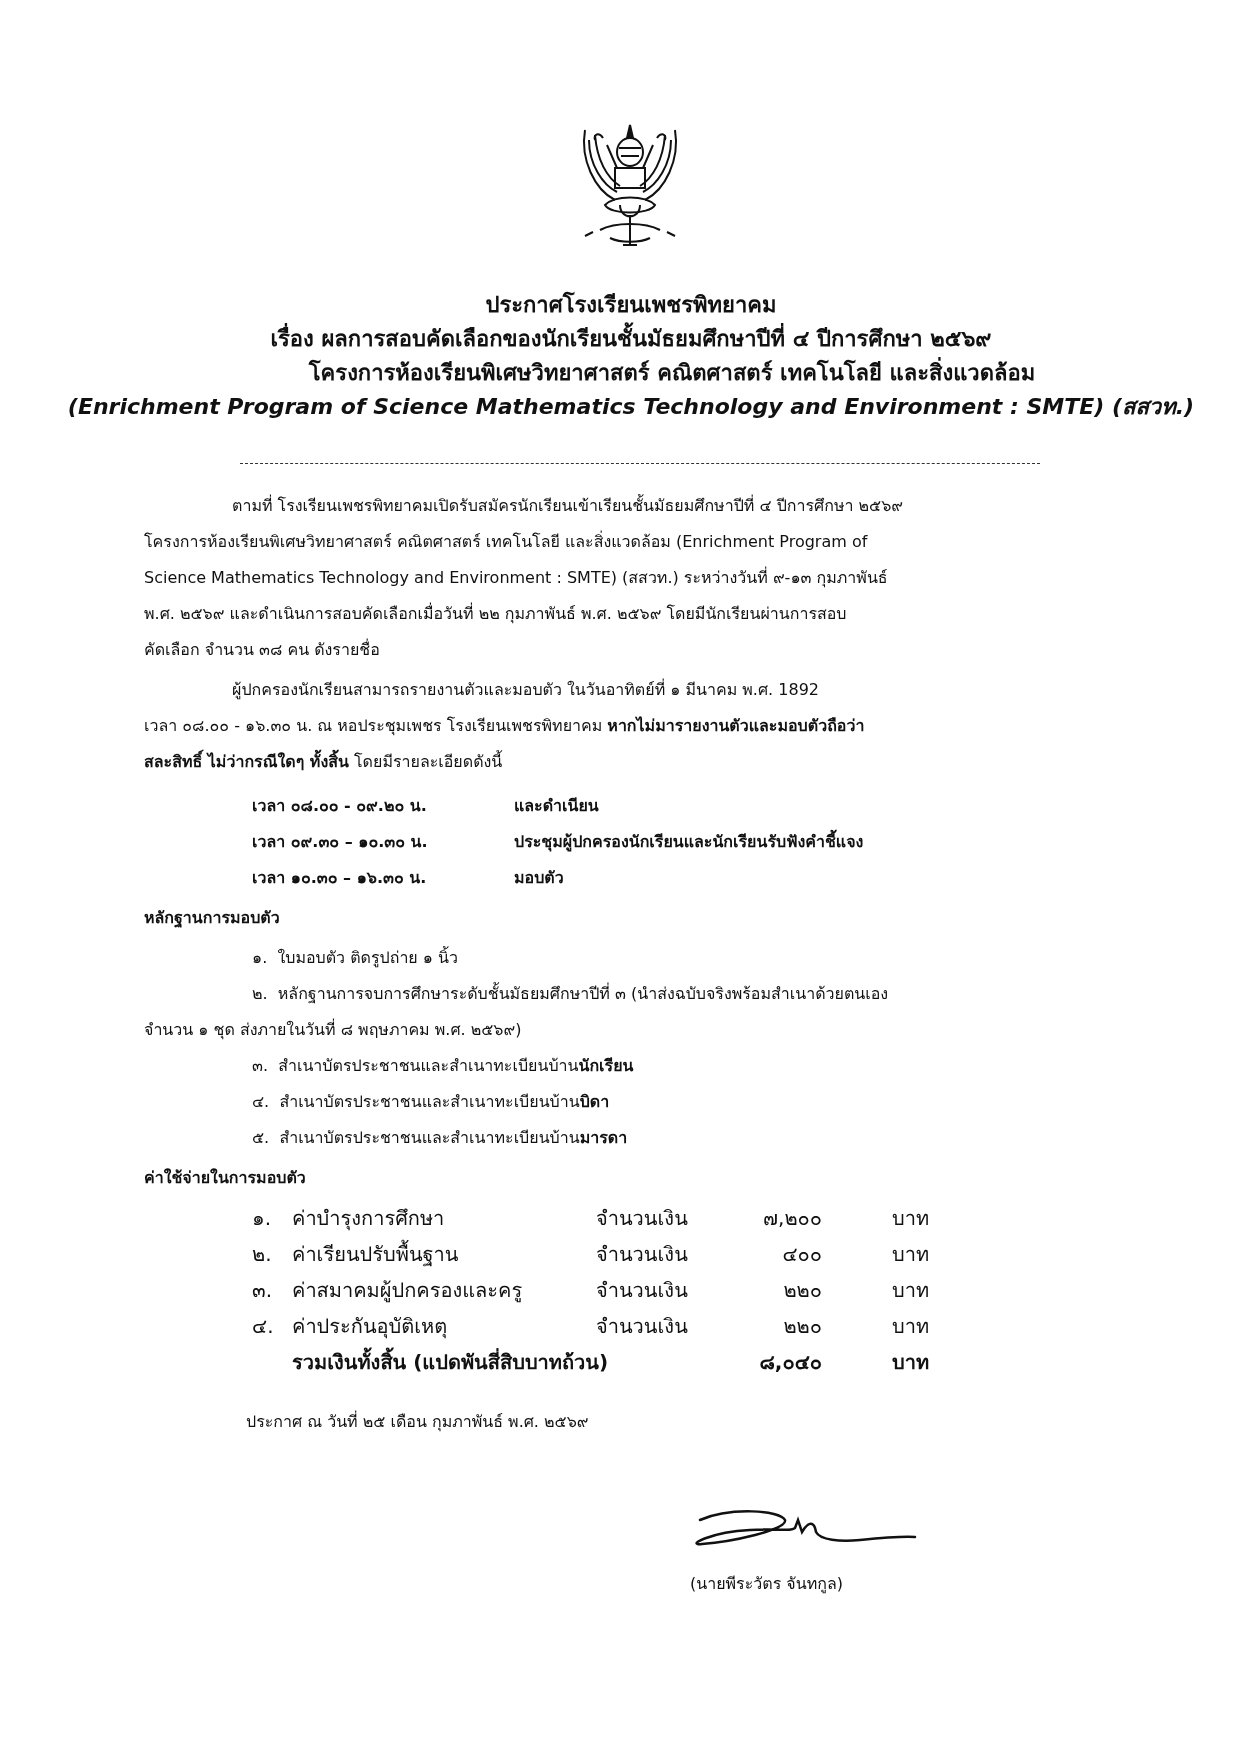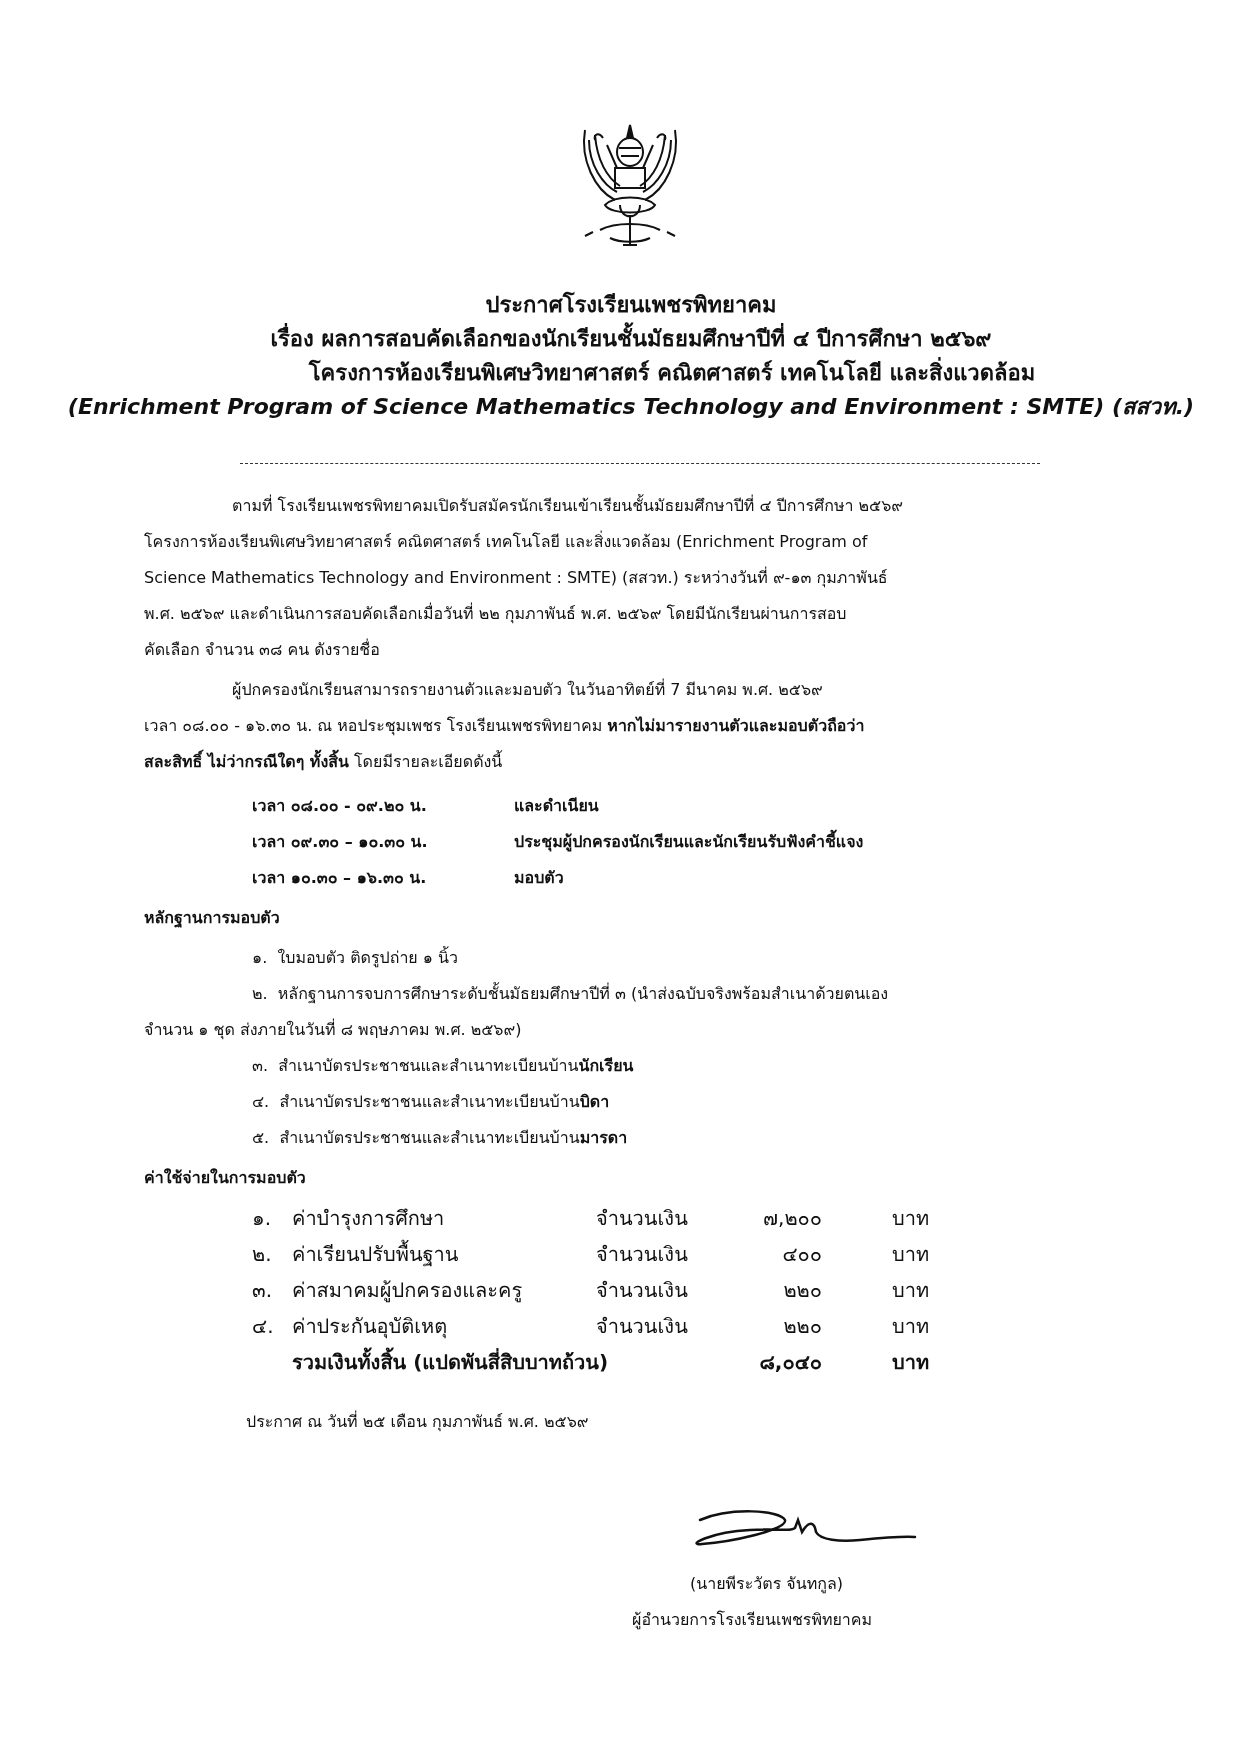--- a/index.html
+++ b/index.html
@@ -51,21 +51,21 @@
   <div class="center-line" style="top:391px;font-style:italic;">(Enrichment Program of Science Mathematics Technology and Environment : SMTE) (สสวท.)</div>
 
   <div class="dash"></div>
 
   <div class="p" style="left:232px; top:488px;">ตามที่ โรงเรียนเพชรพิทยาคมเปิดรับสมัครนักเรียนเข้าเรียนชั้นมัธยมศึกษาปีที่ ๔ ปีการศึกษา ๒๕๖๙</div>
   <div class="p" style="left:144px; top:524px;">โครงการห้องเรียนพิเศษวิทยาศาสตร์ คณิตศาสตร์ เทคโนโลยี และสิ่งแวดล้อม (Enrichment Program of</div>
   <div class="p" style="left:144px; top:560px;">Science Mathematics Technology and Environment : SMTE) (สสวท.) ระหว่างวันที่ ๙-๑๓ กุมภาพันธ์</div>
   <div class="p" style="left:144px; top:596px;">พ.ศ. ๒๕๖๙ และดำเนินการสอบคัดเลือกเมื่อวันที่ ๒๒ กุมภาพันธ์ พ.ศ. ๒๕๖๙ โดยมีนักเรียนผ่านการสอบ</div>
   <div class="p" style="left:144px; top:632px;">คัดเลือก จำนวน ๓๘ คน ดังรายชื่อ</div>
 
-  <div class="p" style="left:232px; top:672px;">ผู้ปกครองนักเรียนสามารถรายงานตัวและมอบตัว ในวันอาทิตย์ที่ 7 มีนาคม พ.ศ. ๒๕๖๙</div>
+  <div class="p" style="left:232px; top:672px;">ผู้ปกครองนักเรียนสามารถรายงานตัวและมอบตัว ในวันอาทิตย์ที่ ๑ มีนาคม พ.ศ. 1892</div>
   <div class="p" style="left:144px; top:708px;">
     <span>เวลา ๐๘.๐๐ - ๑๖.๓๐ น. ณ หอประชุมเพชร โรงเรียนเพชรพิทยาคม </span><span class="b">หากไม่มารายงานตัวและมอบตัวถือว่า</span>
   </div>
   <div class="p" style="left:144px; top:744px;">
     <span class="b">สละสิทธิ์ ไม่ว่ากรณีใดๆ ทั้งสิ้น</span><span> โดยมีรายละเอียดดังนี้</span>
   </div>
 
   <div class="p" style="left:252px; top:788px;">
     <span class="sched-time">เวลา ๐๘.๐๐ - ๐๙.๒๐ น.</span><span class="sched-act">และดำเนียน</span>
   </div>
@@ -130,14 +130,13 @@
     <span class="c-unit">บาท</span>
   </div>
 
   <div class="p" style="left:246px; top:1404px;">ประกาศ  ณ  วันที่  ๒๕ เดือน กุมภาพันธ์ พ.ศ. ๒๕๖๙</div>
 
   <svg class="sig" viewBox="0 0 230 60">
     <path d="M10 18 C40 5 90 8 95 18 C98 28 40 40 12 42 C-5 44 20 30 60 28 C90 26 100 30 105 26 L108 18 L112 30 C118 20 124 18 126 30 C130 38 150 40 170 38 C190 36 210 34 225 35" fill="none" stroke="#111" stroke-width="2.5" stroke-linecap="round"></path>
   </svg>
 
   <div class="p" style="left:690px; top:1566px;">(นายพีระวัตร  จันทกูล)</div>
-  <div class="p" style="left:632px; top:1602px;">ผู้อำนวยการโรงเรียนเพชรพิทยาคม</div>
 </div>
 
 </body></html>

